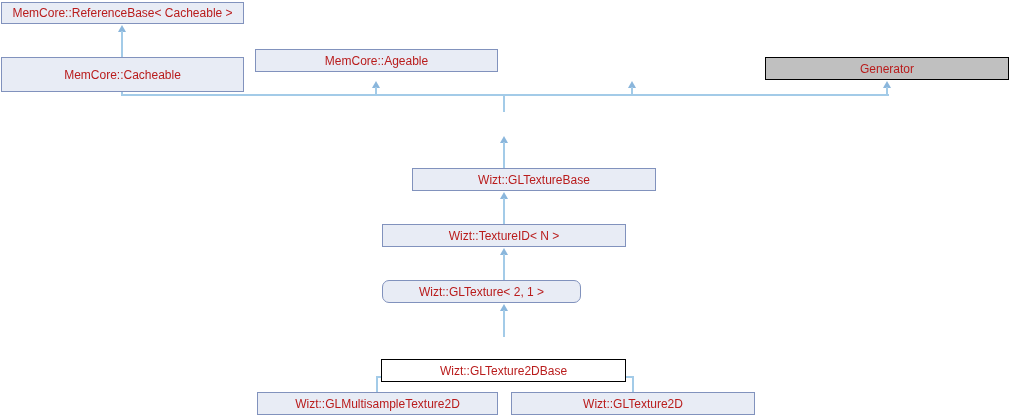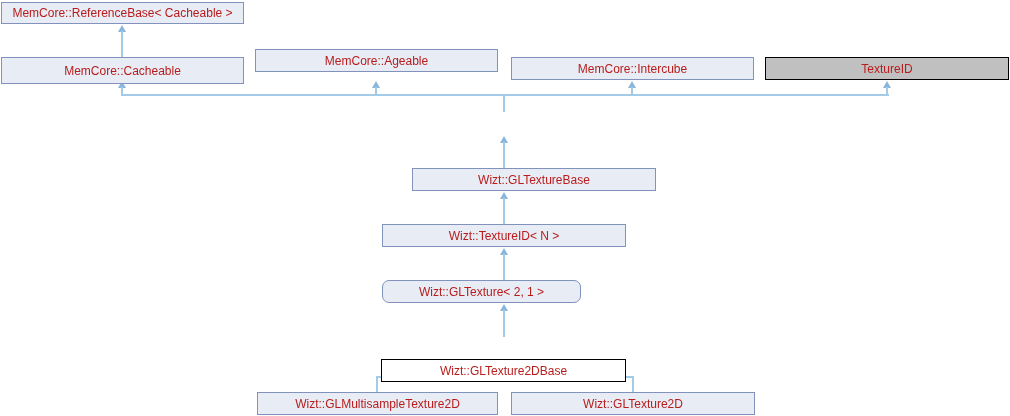--- a/index.html
+++ b/index.html
@@ -77,27 +77,26 @@
   <div class="edge" style="left:503px;top:310px;width:2px;height:27px;"></div>
 
   <div class="arrowhead" style="left:500px;top:361px;"></div>
   <div class="edge" style="left:503px;top:367px;width:2px;height:11px;"></div>
   <div class="edge" style="left:376px;top:376px;width:258px;height:2px;"></div>
   <div class="edge" style="left:376px;top:376px;width:2px;height:16px;"></div>
   <div class="edge" style="left:632px;top:376px;width:2px;height:16px;"></div>
 
   <div class="node" style="left:1px;top:2px;width:243px;height:22px;">MemCore::ReferenceBase&lt; Cacheable &gt;</div>
 
-  <div class="node" style="left:1px;top:57px;width:243px;height:27px;">MemCore::Cacheable</div>
+  <div class="node" style="left:1px;top:57px;width:243px;height:35px;">MemCore::Cacheable</div>
 
   <div class="node" style="left:255px;top:49px;width:243px;height:23px;">MemCore::Ageable</div>
 
-  <div class="node" style="left:511px;top:57px;width:243px;height:23px;">MemCore::Intercube</div>
 
-  <div class="node external" style="left:765px;top:57px;width:244px;height:23px;">TextureID</div>
+  <div class="node external" style="left:765px;top:57px;width:244px;height:23px;">Generator</div>
 
 
   <div class="node" style="left:382px;top:168px;width:244px;height:23px;margin-left:30px;">Wizt::GLTextureBase</div>
 
   <div class="node" style="left:382px;top:224px;width:244px;height:23px;">Wizt::TextureID&lt; N &gt;</div>
 
   <div class="node" style="left:382px;top:280px;width:199px;height:23px;border-radius:7px;">Wizt::GLTexture&lt; 2, 1 &gt;</div>
 
   <div class="node current" style="left:381px;top:337px;width:245px;height:23px;margin-top:22px;">Wizt::GLTexture2DBase</div>
 

